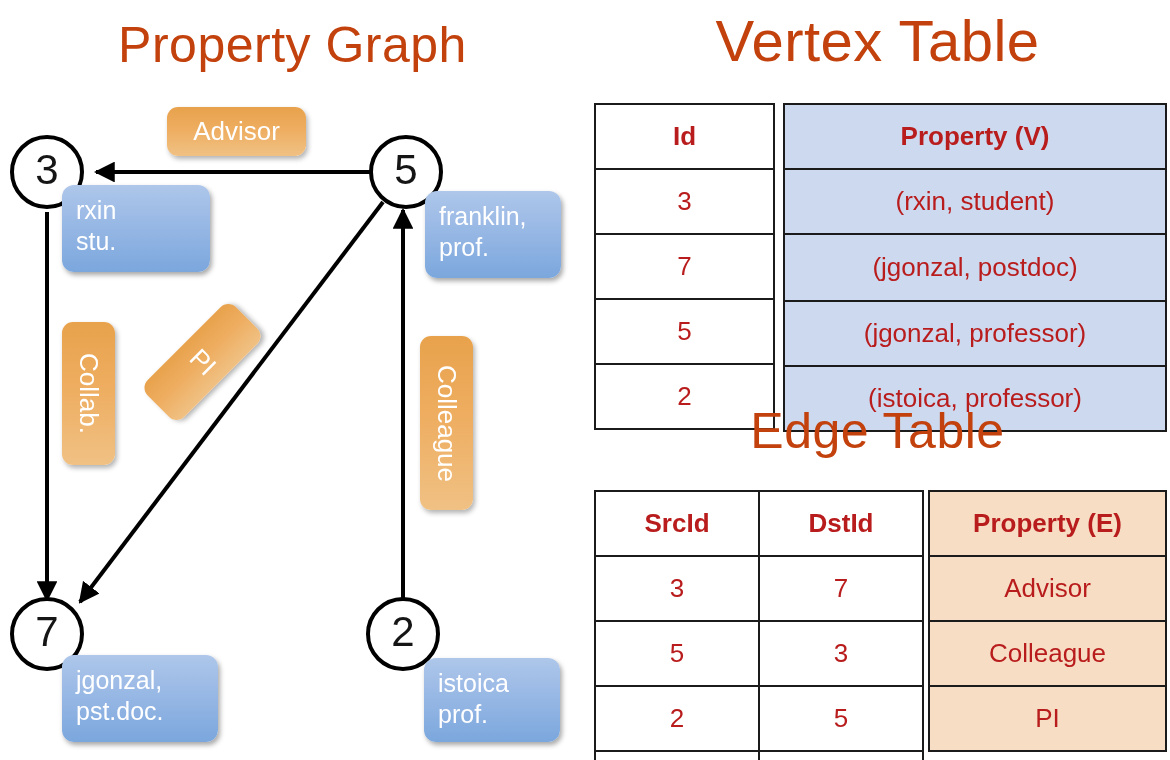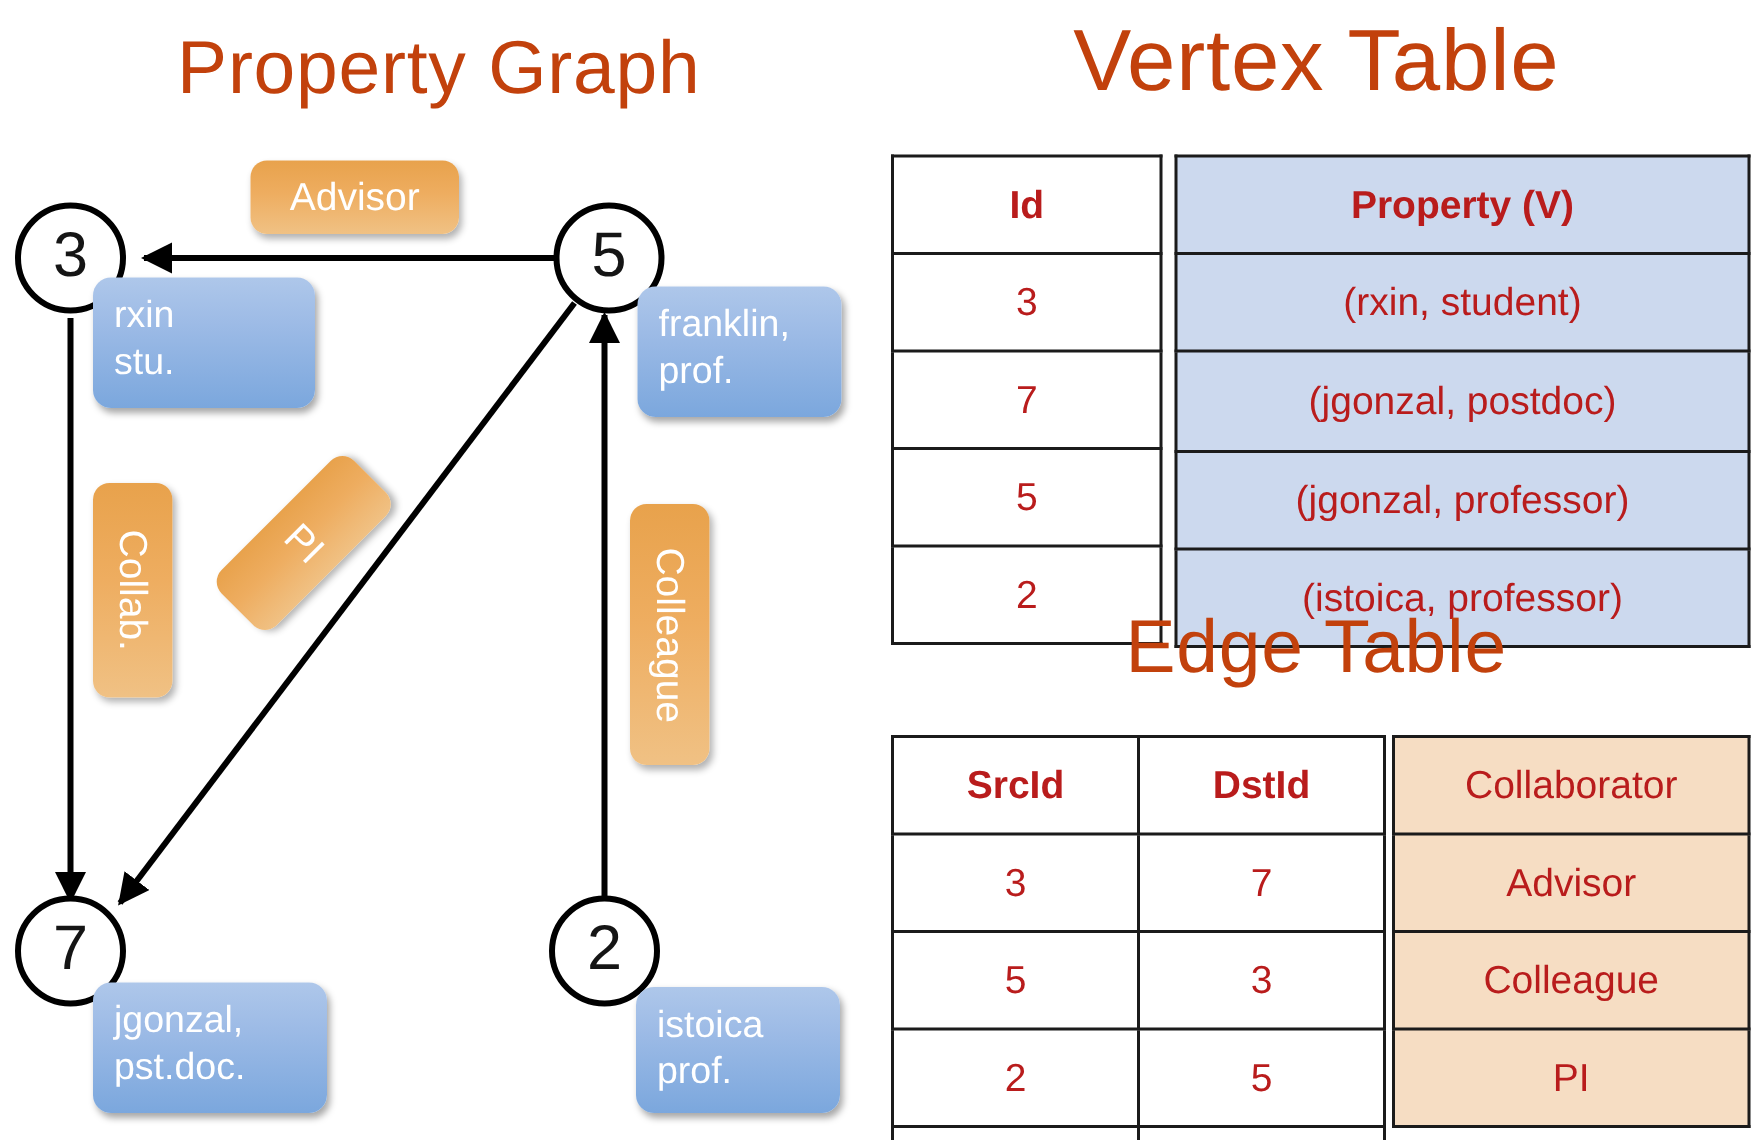--- a/index.html
+++ b/index.html
@@ -211,22 +211,22 @@
     </tr>
     <tr>
       <td class="white-cell" style="height:54px;">5</td>
       <td class="white-cell" style="height:54px;">7</td>
     </tr>
   </tbody>
     </table>
 
   <table class="tbl" style="left:928px;top:490px;width:239px;">
     <tbody>
-    <tr>
-      <td class="e-orange" style="height:54px;">Collaborator</td>
+        <tr>
+      <th class="e-orange" style="height:55px;">Property (E)</th>
     </tr>
     <tr>
       <td class="e-orange" style="height:54px;">Advisor</td>
     </tr>
     <tr>
       <td class="e-orange" style="height:54px;">Colleague</td>
     </tr>
     <tr>
       <td class="e-orange" style="height:54px;">PI</td>
     </tr>

